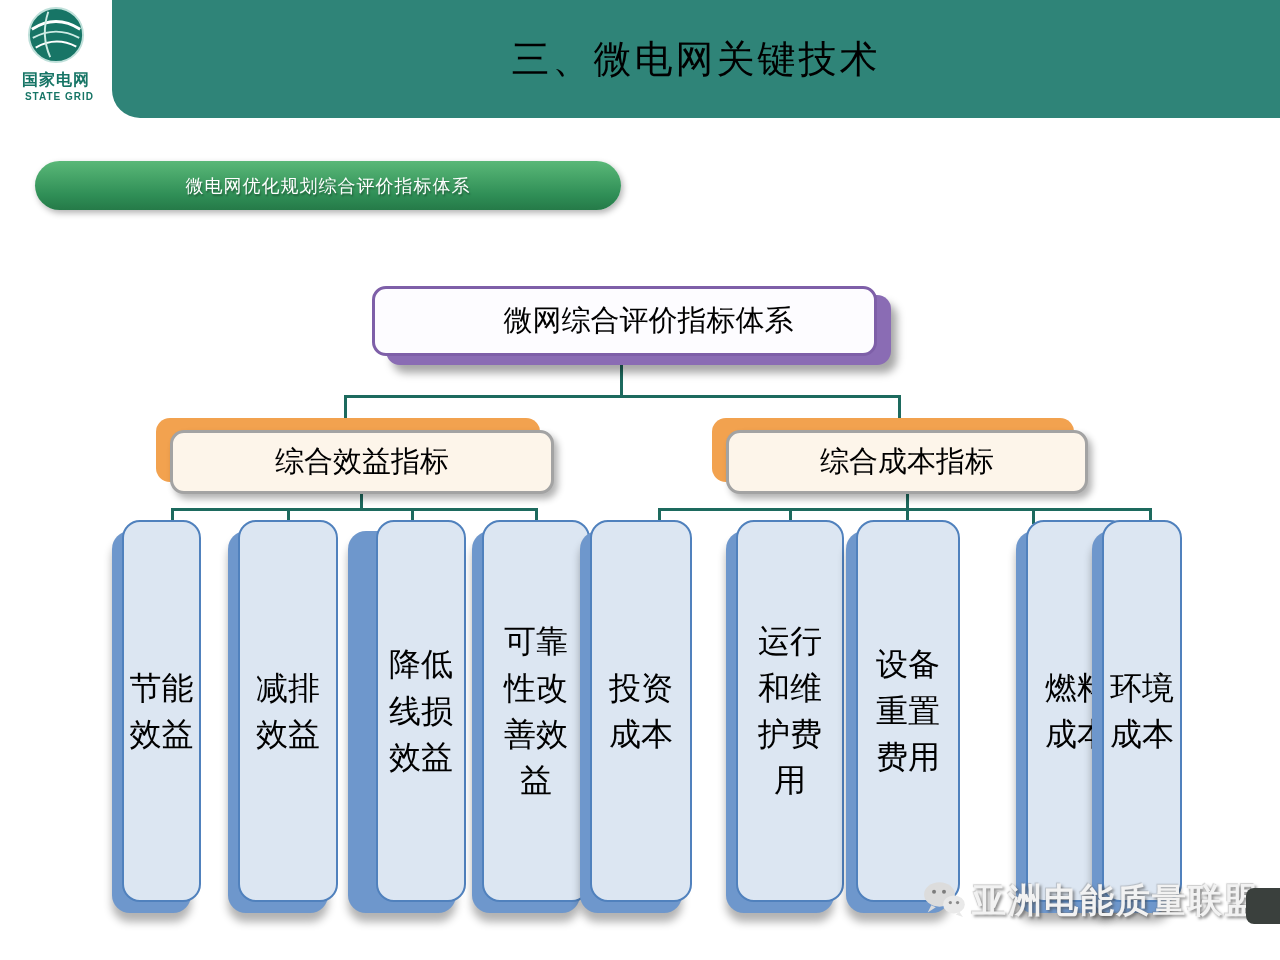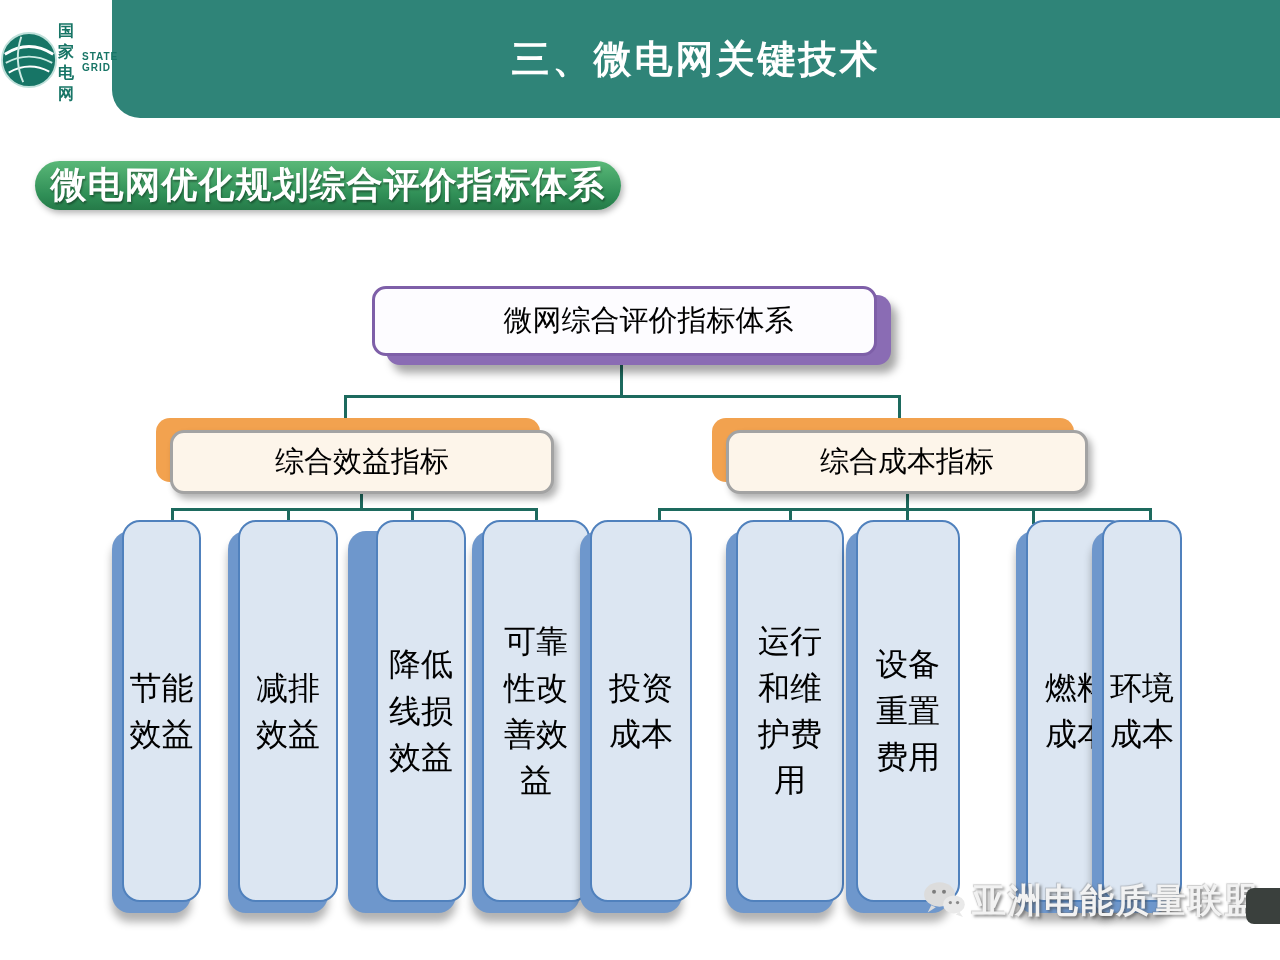--- a/index.html
+++ b/index.html
@@ -4,31 +4,31 @@
 <style>
   * { margin:0; padding:0; box-sizing:border-box; }
   html,body { width:1280px; height:960px; background:#fff; }
   .slide { position:relative; width:1280px; height:960px; background:#ffffff; overflow:hidden;
            font-family:"Liberation Sans", sans-serif; }
 
   
   .header-bar { position:absolute; left:112px; top:0; width:1168px; height:118px;
                 background:#2f8478; border-bottom-left-radius:28px;
                 display:flex; align-items:center; justify-content:center; }
-  .slide-title { font-size:38px; font-weight:bold; color:#ffffff; letter-spacing:3px; }
+  .slide-title { font-size:38px; font-weight:normal; color:#000000; letter-spacing:3px; }
   .logo-panel { position:absolute; left:0; top:0; width:112px; height:118px; background:#ffffff;
-                display:flex; align-items:center; padding-top:6px; }
+                display:flex; flex-direction:column; align-items:center; padding-top:6px; }
   .logo-name { font-size:16px; font-weight:bold; color:#177566; margin-top:2px; letter-spacing:1px; }
   .logo-sub  { font-size:10px; font-weight:bold; color:#177566; letter-spacing:1px;margin-left:7px; }
 
   
   .banner { position:absolute; left:35px; top:161px; width:586px; height:49px;
             border-radius:26px; background:linear-gradient(180deg,#5ab878 0%,#2f8e56 70%,#257a48 100%);
             display:flex; align-items:center; justify-content:center;
-            color:#fff; font-size:36px; font-weight:bold; letter-spacing:1px;
+            color:#fff; font-size:18px; font-weight:normal; letter-spacing:1px;
             text-shadow:1px 2px 2px rgba(0,0,0,.35); box-shadow:2px 3px 6px rgba(0,0,0,.3); }
 
   
   .vline, .hline { position:absolute; background:#1d6a5e; }
   .vline { width:3px; } .hline { height:3px; }
 
   
   .node { position:absolute; }
   .node::before { content:""; position:absolute; width:100%; height:100%; border-radius:14px; }
   .face { position:relative; width:100%; height:100%; border-radius:14px;

